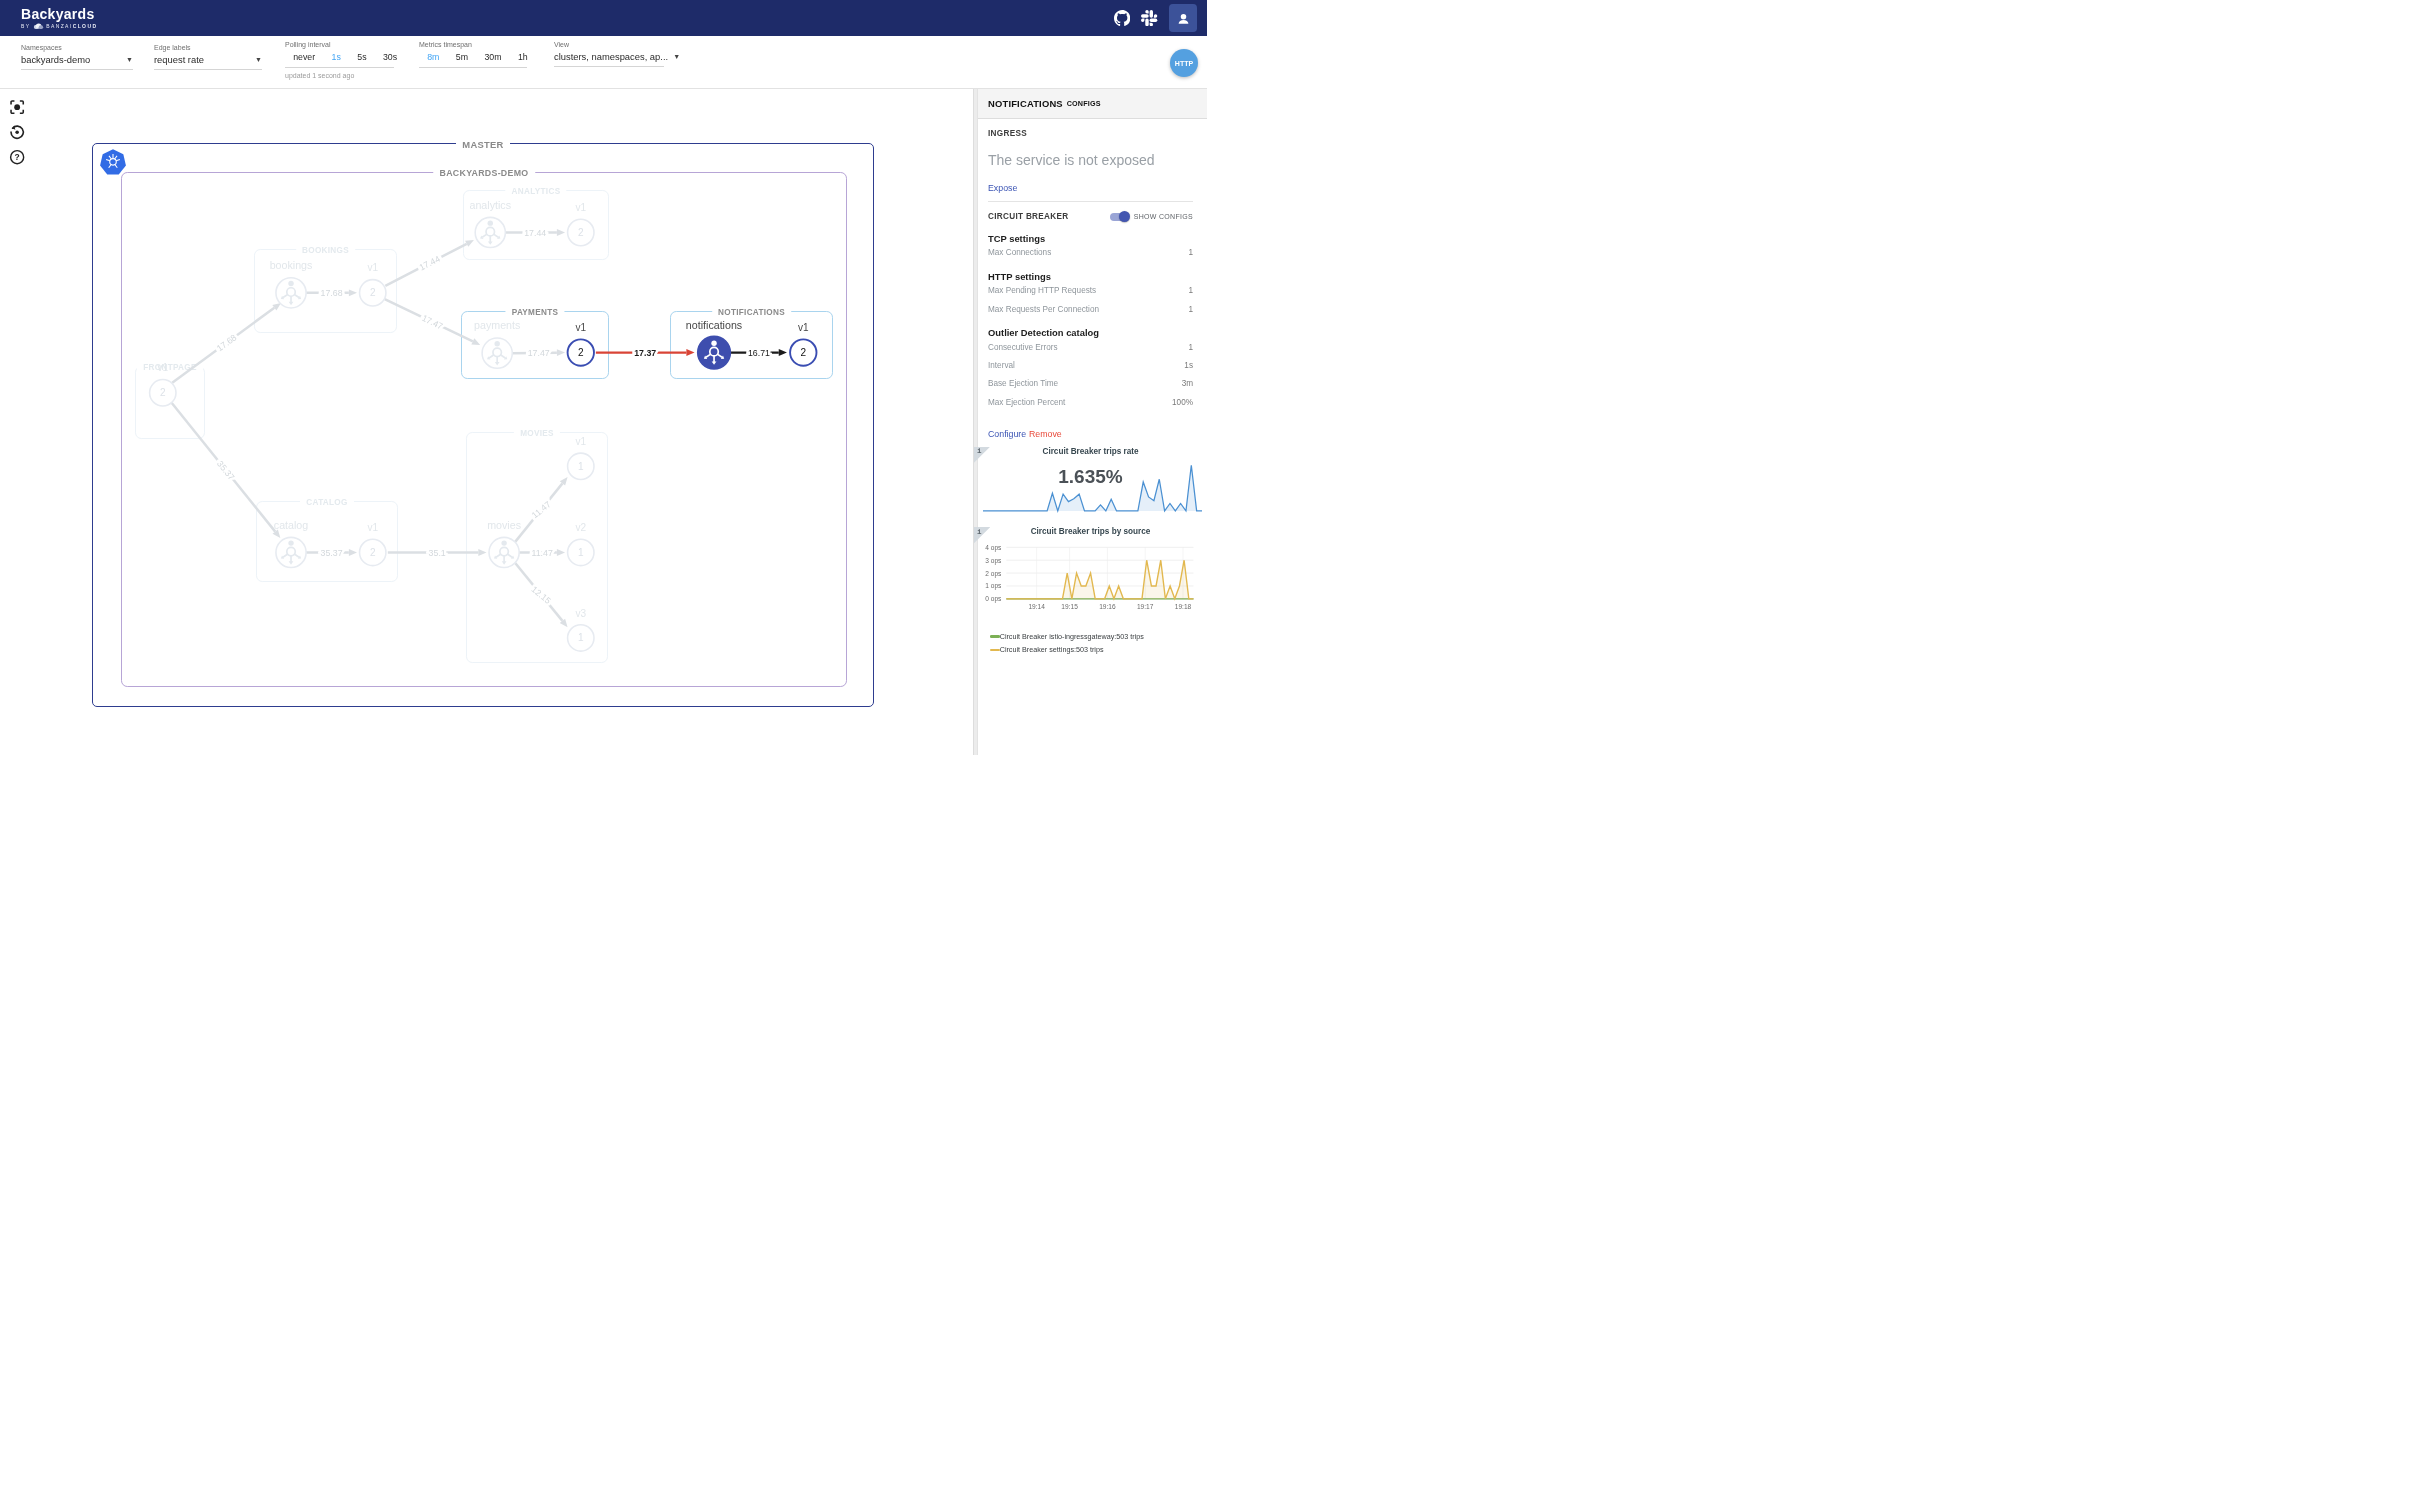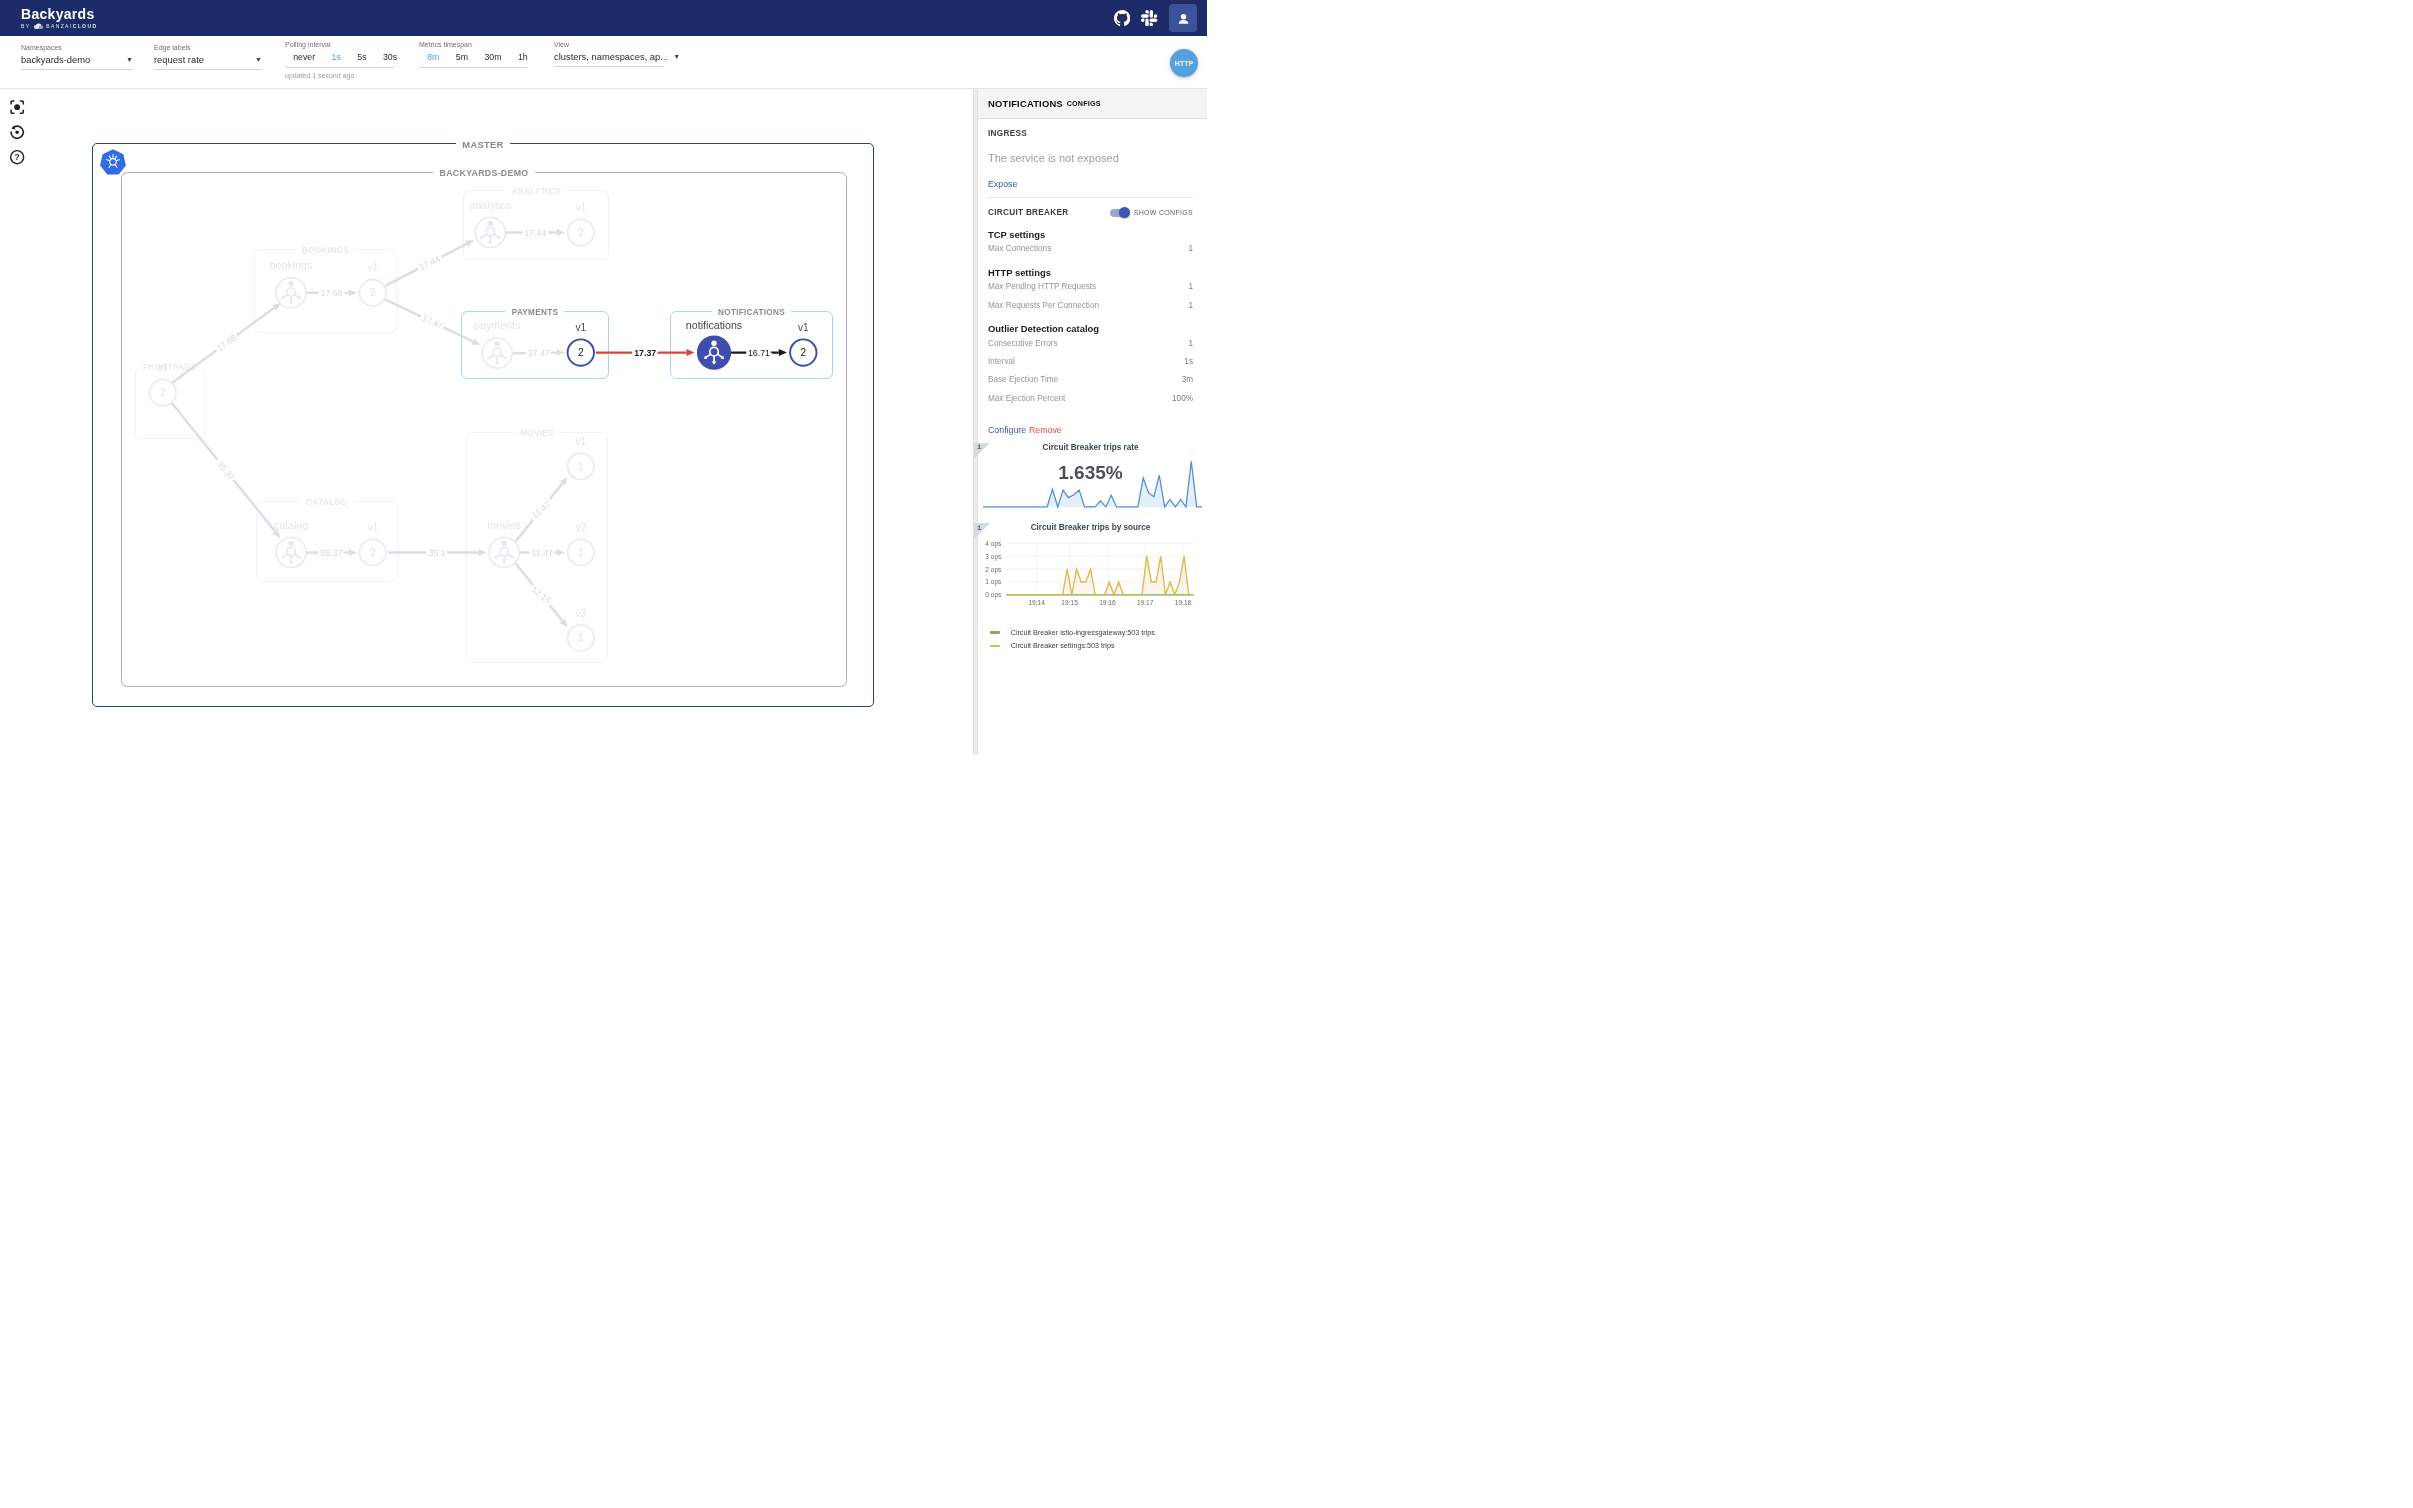--- a/index.html
+++ b/index.html
@@ -38,40 +38,40 @@
   .tool{width:16.3px;height:16.3px;cursor:pointer}
 
   
   #panel{position:absolute;left:973px;top:89px;width:234px;height:666px;background:#fff;z-index:20;border-left:0.6px solid #ddd}
   #panel-scrollbar{position:absolute;left:0;top:0;width:4.4px;height:100%;background:#ececec;border-right:0.6px solid #e3e3e3}
   .panel-head{height:29.5px;background:#f4f4f4;border-bottom:0.6px solid #ddd;display:flex;align-items:center;padding-left:14px}
   .panel-head .t1{font-size:9.4px;font-weight:bold;color:#111;letter-spacing:0.2px}
   .panel-head .t2{font-size:7.2px;font-weight:bold;color:#111;margin-left:3.8px;letter-spacing:0.2px}
   .psec{padding:0 14px}
   .sec-heading{font-size:8.2px;font-weight:700;color:#3c3c3c;letter-spacing:0.3px}
-  .muted{font-size:11px;color:#9aa0a6}
+  .muted{font-size:14px;color:#9aa0a6}
   .link{font-size:8.8px;color:#3b54b4;cursor:pointer;display:inline-block}
   .link.danger{color:#e8493a}
   .divider{border-bottom:0.6px solid #e4e4e4;margin:8.8px 0 0}
   .cb-row{display:flex;align-items:center;justify-content:space-between;margin-top:10px}
   .cb-right{display:flex;align-items:center;gap:5px}
   .toggle{width:19px;height:7.5px;border-radius:4.4px;background:#9aa5d6;position:relative;cursor:pointer}
   .toggle .knob{position:absolute;right:-1.3px;top:-1.9px;width:11.3px;height:11.3px;border-radius:50%;background:#4356b0;box-shadow:0 0.6px 1.3px rgba(0,0,0,.4)}
   .toggle-label{font-size:7px;color:#5f6368;letter-spacing:0.3px}
   .set-h{font-size:9.4px;font-weight:bold;color:#1d1d1d;margin:11.3px 0 3.8px}
   .set-row{display:flex;justify-content:space-between;font-size:8.2px;color:#8f969c;line-height:12px;margin:3.8px 0 6.3px}
   .set-row .lab{width:58%}
   .set-row .val{color:#7a7a7a}
   .chart-card{position:relative;margin-top:7.5px}
   .info-corner{position:absolute;left:0;top:0;width:16.3px;height:16.3px;background:#d3dae0;clip-path:polygon(0 0,100% 0,0 100%);z-index:3}
   .info-corner span{position:absolute;left:3.1px;top:0.6px;font-size:7.5px;font-weight:bold;color:#5d666d;font-family:"Liberation Mono","DejaVu Sans Mono",monospace}
   .chart-title{text-align:center;font-size:8.2px;font-weight:bold;color:#37474f}
   .big-val{position:absolute;left:0;right:0;top:19px;text-align:center;font-size:19px;font-weight:bold;color:#4b5157;z-index:2}
   .legend{margin:3.8px 0 0 7.5px}
-  .legend-item{display:flex;align-items:center;gap:11px;margin-bottom:4.4px}
+  .legend-item{display:flex;align-items:center;gap:0;margin-bottom:4.4px}
   .legend-swatch{width:9.4px;height:2.5px;border-radius:1.3px;flex:0 0 auto}
   .legend-text{font-size:7.2px;color:#3c4043}
 </style>
 </head>
 <body>
 
 <div id="header">
   <div>
     <div class="logo-title">Backyards</div>
     <div class="logo-sub">

